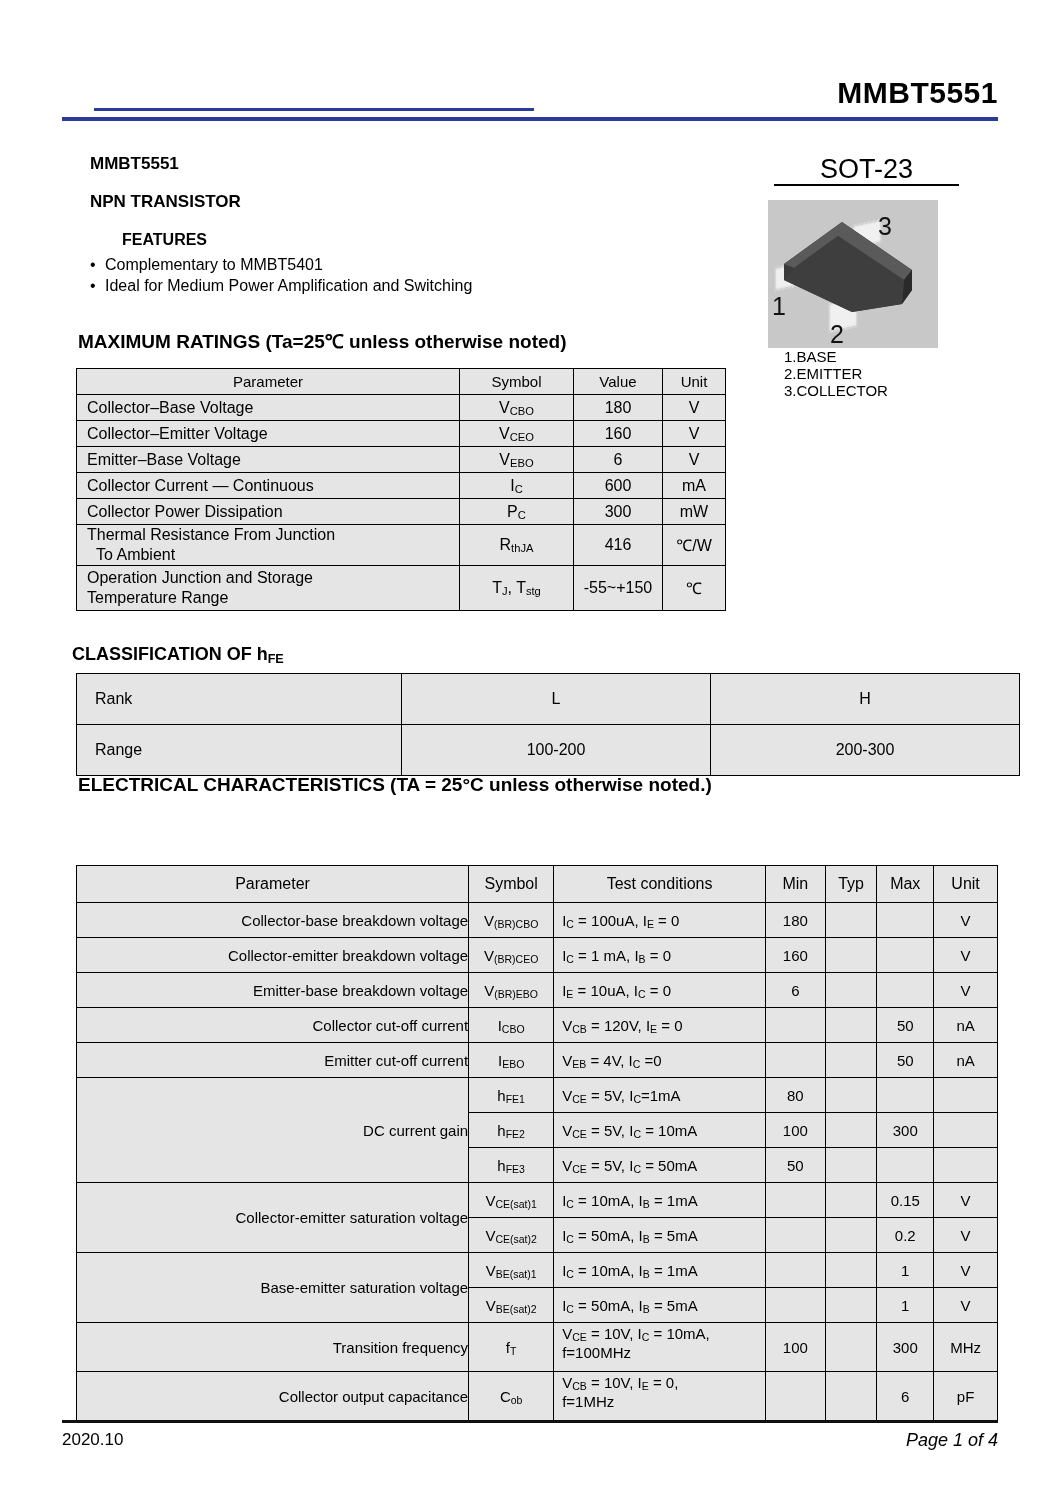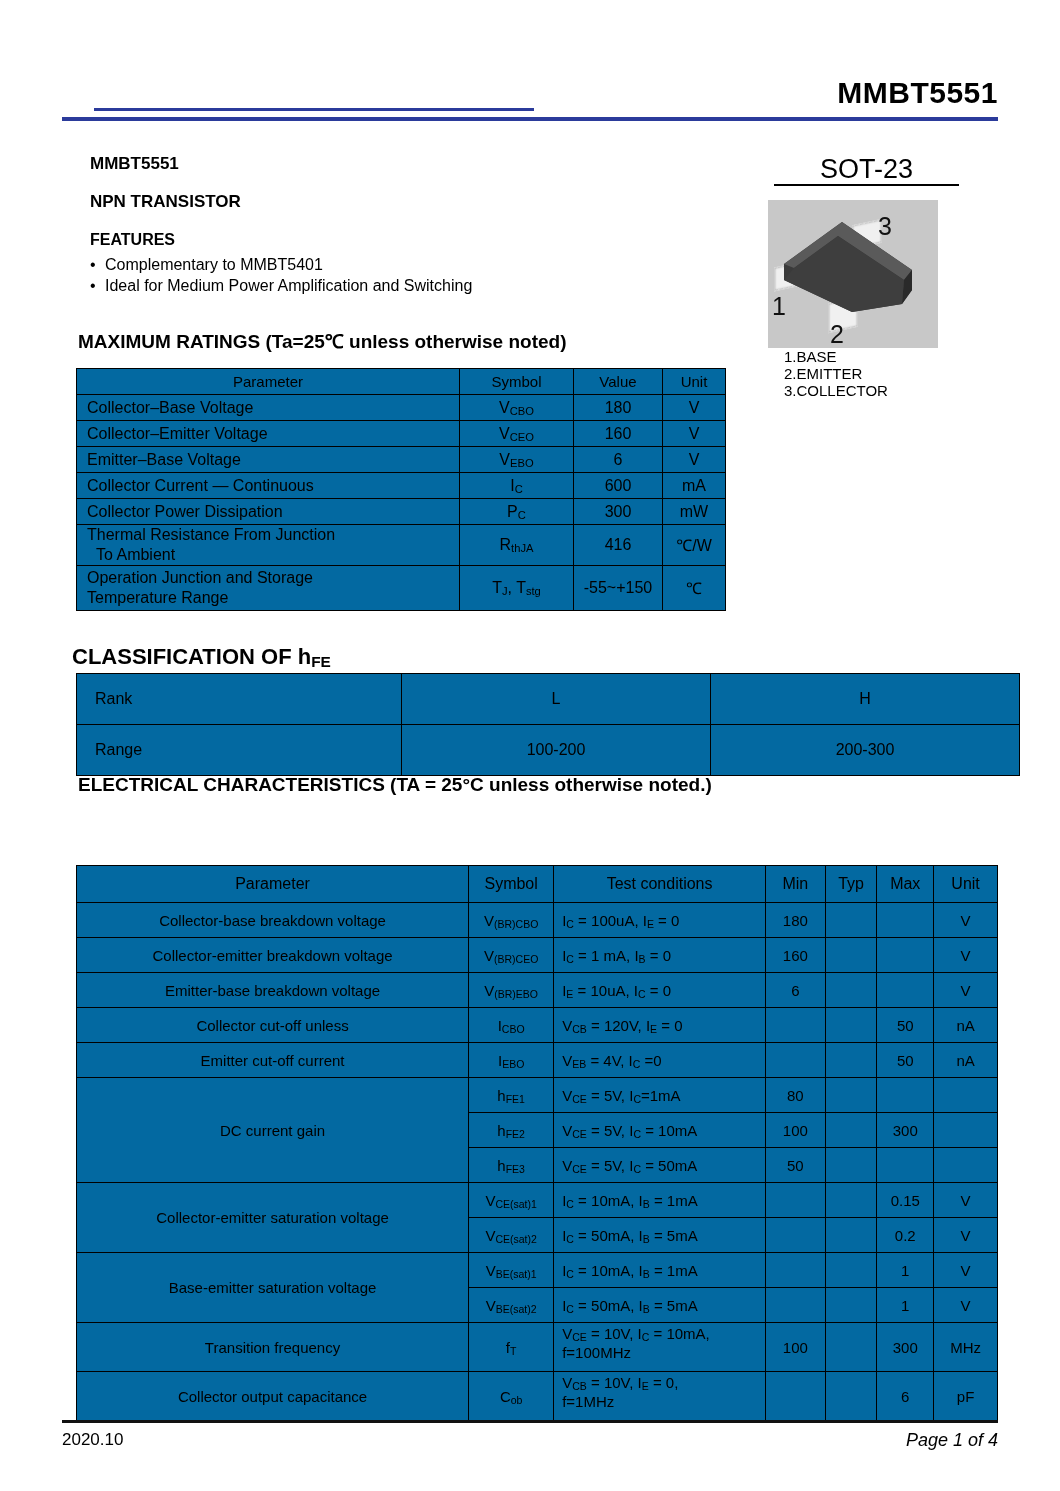--- a/index.html
+++ b/index.html
@@ -60,20 +60,21 @@
     font-size: 17px;
     font-weight: bold;
     line-height: 1;
     margin-bottom: 21px;
   }
   #features-title {
     font-size: 16px;
     font-weight: bold;
     margin-top: 12px;
     margin-bottom: 5px;
+    margin-left: 32px;
   }
   .feature-item {
     font-size: 16px;
     line-height: 21px;
     white-space: nowrap;
   }
   .feature-bullet {
     display: inline-block;
     width: 15px;
   }
@@ -136,21 +137,21 @@
     margin-left: 24px;
     font-size: 15px;
     line-height: 17px;
   }
 
   
   table.dt {
     position: absolute;
     border-collapse: collapse;
     table-layout: fixed;
-    background: #0369a1;
+    background: #e5e5e5;
   }
   table.dt td, table.dt th {
     border: 1px solid #000;
     padding: 0;
     font-weight: normal;
     vertical-align: middle;
   }
   .hdr {
     font-weight: bold;
     text-align: center;
@@ -172,21 +173,21 @@
   #tbl-max .c-unit  { width: 62px;  text-align: center; }
   #tbl-max .hdr { font-size: 15px; }
   .two-line { line-height: 20px; padding-top: 3px; padding-bottom: 3px; }
   .two-line .l2 { padding-left: 9px; }
 
   
   #class-title {
     position: absolute;
     left: 72px;
     top: 644px;
-    font-size: 22px;
+    font-size: 18px;
     font-weight: bold;
     text-align: right;
   }
   #tbl-class {
     left: 76px;
     top: 673px;
     width: 922px;
   }
   #tbl-class td {
     font-size: 16px;
@@ -208,21 +209,21 @@
   }
   #tbl-ec {
     left: 76px;
     top: 865px;
     width: 922px;
   }
   #tbl-ec td {
     font-size: 15px;
     height: 34px;
   }
-  #tbl-ec .c-param { width: 386px; padding-left: 0; text-align: center; }
+  #tbl-ec .c-param { width: 386px; padding-left: 0; text-align: right; }
   #tbl-ec .c-sym   { width: 83px;  text-align: center; }
   #tbl-ec .c-cond  { width: 208px; text-align: left; padding-left: 8px; }
   #tbl-ec .c-min   { width: 58px;  text-align: center; }
   #tbl-ec .c-typ   { width: 50px;  text-align: center; }
   #tbl-ec .c-max   { width: 55px;  text-align: center; }
   #tbl-ec .c-unit  { width: 62px;  text-align: center; }
   #tbl-ec .hdr { font-size: 16px; height: 36px; }
   #tbl-ec .c-cond.cond2 { line-height: 17px; padding-top: 2px; padding-bottom: 10px; }
 
   
@@ -413,21 +414,21 @@
     <td class="c-param">Emitter-base breakdown voltage</td>
     <td class="c-sym"><span>V</span><sub>(BR)EBO</sub></td>
     <td class="c-cond"><span>I</span><sub>E</sub><span> = 10uA, I</span><sub>C</sub><span> = 0</span></td>
     <td class="c-min">6</td>
     <td class="c-typ"></td>
     <td class="c-max"></td>
     <td class="c-unit">V</td>
   </tr>
 
   <tr>
-    <td class="c-param">Collector cut-off unless</td>
+    <td class="c-param">Collector cut-off current</td>
     <td class="c-sym"><span>I</span><sub>CBO</sub></td>
     <td class="c-cond"><span>V</span><sub>CB</sub><span> = 120V, I</span><sub>E</sub><span> = 0</span></td>
     <td class="c-min"></td>
     <td class="c-typ"></td>
     <td class="c-max">50</td>
     <td class="c-unit">nA</td>
   </tr>
 
   <tr>
     <td class="c-param">Emitter cut-off current</td>

